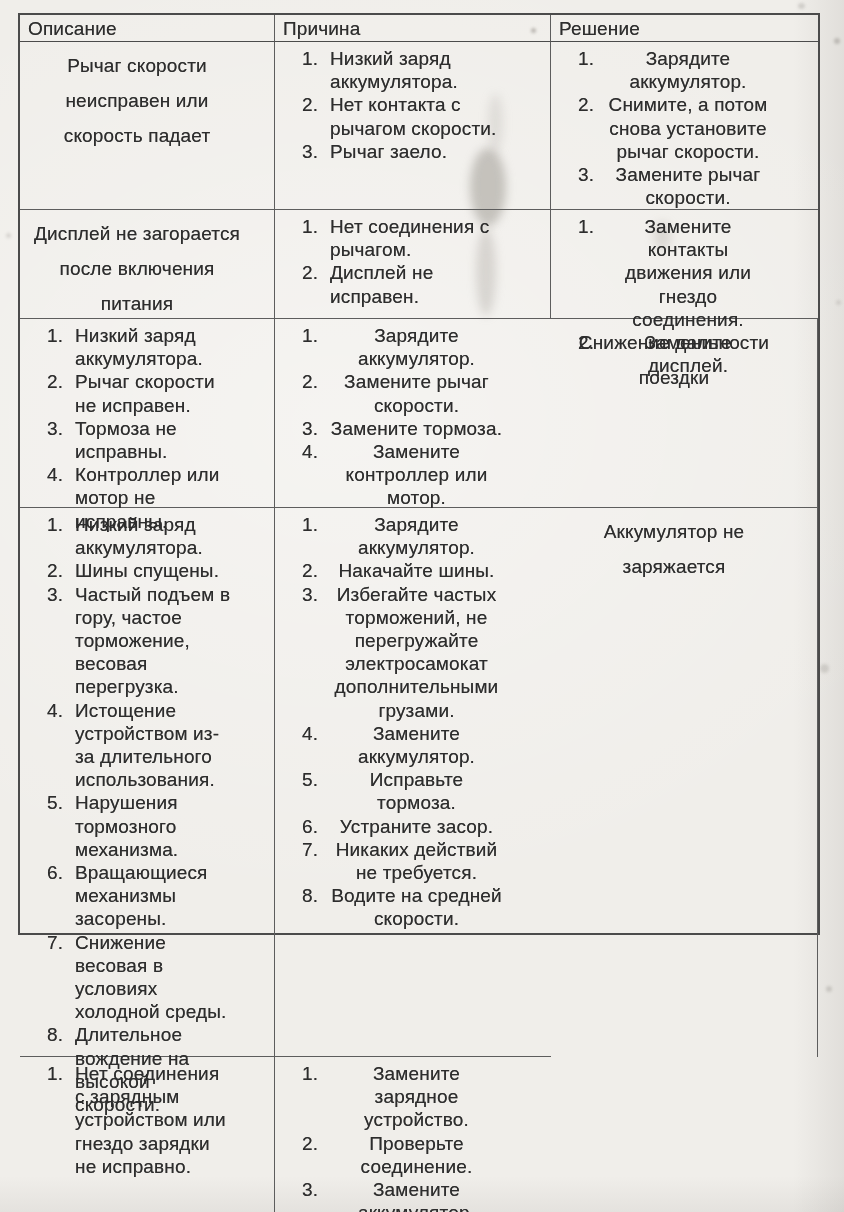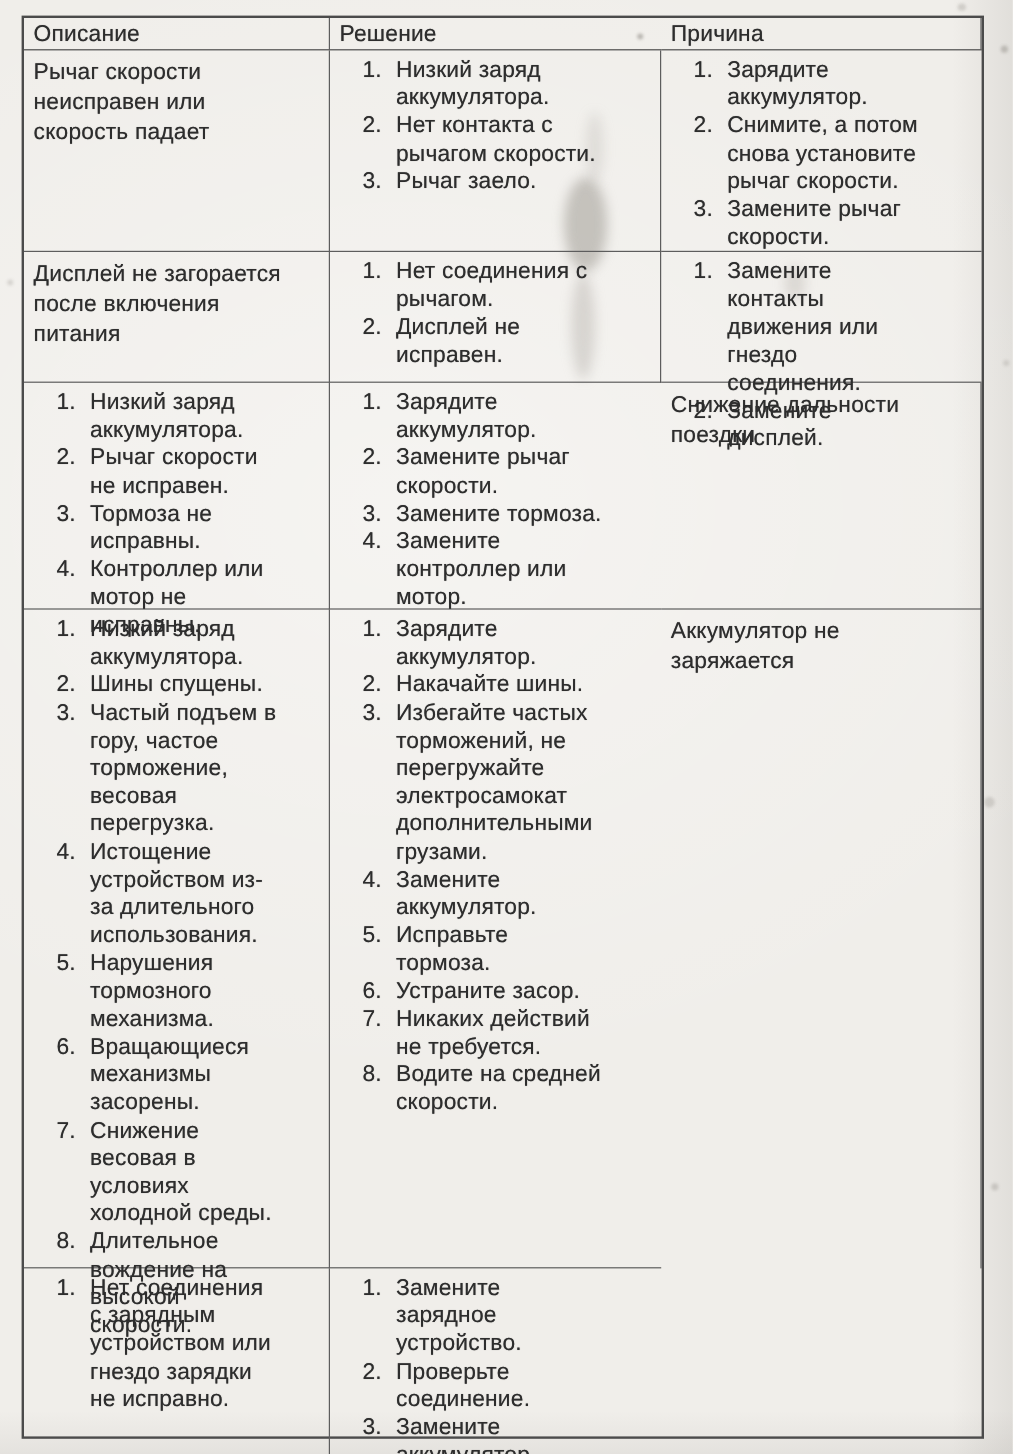--- a/index.html
+++ b/index.html
@@ -29,44 +29,44 @@
   .sp-1{left:531px;top:28px;width:5px;height:5px;}
   .sp-2{left:834px;top:38px;width:6px;height:6px;opacity:.8;}
   .sp-3{left:798px;top:3px;width:7px;height:6px;opacity:.55;}
   .sp-4{left:820px;top:664px;width:9px;height:9px;opacity:.5;}
   .sp-5{left:826px;top:986px;width:6px;height:6px;opacity:.6;}
   .sp-6{left:6px;top:233px;width:5px;height:5px;opacity:.5;}
   .sp-7{left:836px;top:300px;width:5px;height:5px;opacity:.45;}
 
   
   .ttable{
-    position:absolute;left:18px;top:13px;width:802px;height:1186px;
+    position:absolute;left:18px;top:13px;width:802px;height:922px;
     box-sizing:border-box;border:2px solid var(--line-dark);
     display:grid;
     grid-template-columns:255px 276px 1fr;
     grid-template-rows:27px 168px 109px 189px 549px 1fr;
     color:var(--ink);
     font-size:19px;
     letter-spacing:0.15px;
     text-shadow:0 0 0.6px rgba(45,45,45,0.65);
   }
   .cell{
     box-sizing:border-box;
     border-right:1px solid var(--line);
     border-bottom:1px solid var(--line);
     overflow:visible;
   }
   .cell.nr{border-right:none;}
   .cell.nb{border-bottom:none;}
   .hd{padding:2px 4px 0 8px;line-height:24px;border-bottom:1.6px solid var(--line-dark);}
-  .dc{padding:6px 28px 0 8px;line-height:25px;}
+  .dc{padding:6px 28px 0 8px;line-height:35px;text-align:center;}
   .lc{counter-reset:n;padding-top:5px;}
   .it{counter-increment:n;position:relative;padding-left:55px;line-height:23.2px;}
   .causes .it{padding-right:41px;}
-  .sols   .it{padding-right:48px;}
+  .sols   .it{padding-right:48px;text-align:center;}
   .it::before{content:counter(n) ".";position:absolute;left:27px;top:0;}
 </style>
 </head>
 <body>
 
 <div class="page">
 
   <div class="smudge sm-a"></div>
   <div class="smudge sm-b"></div>
   <div class="smudge sm-c"></div>
@@ -75,22 +75,22 @@
   <div class="speck sp-2"></div>
   <div class="speck sp-3"></div>
   <div class="speck sp-4"></div>
   <div class="speck sp-5"></div>
   <div class="speck sp-6"></div>
   <div class="speck sp-7"></div>
 
   <div class="ttable">
 
     <div class="cell hd">Описание</div>
+    <div class="cell hd">Причина</div>
     <div class="cell hd nr">Решение</div>
-    <div class="cell hd">Причина</div>
 
     <div class="cell dc">Рычаг скорости неисправен или скорость падает</div>
     <div class="cell lc causes">
       <div class="it"><span class="t">Низкий заряд аккумулятора.</span></div>
       <div class="it"><span class="t">Нет контакта с рычагом скорости.</span></div>
       <div class="it"><span class="t">Рычаг заело.</span></div>
     </div>
     <div class="cell lc sols nr">
       <div class="it"><span class="t">Зарядите аккумулятор.</span></div>
       <div class="it"><span class="t">Снимите, а потом снова установите рычаг скорости.</span></div>

